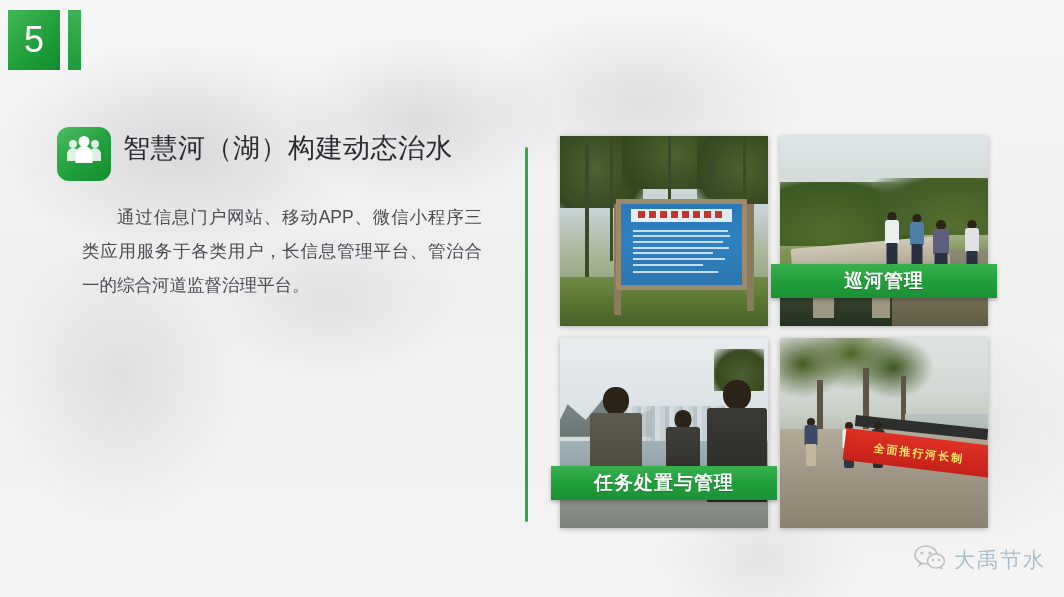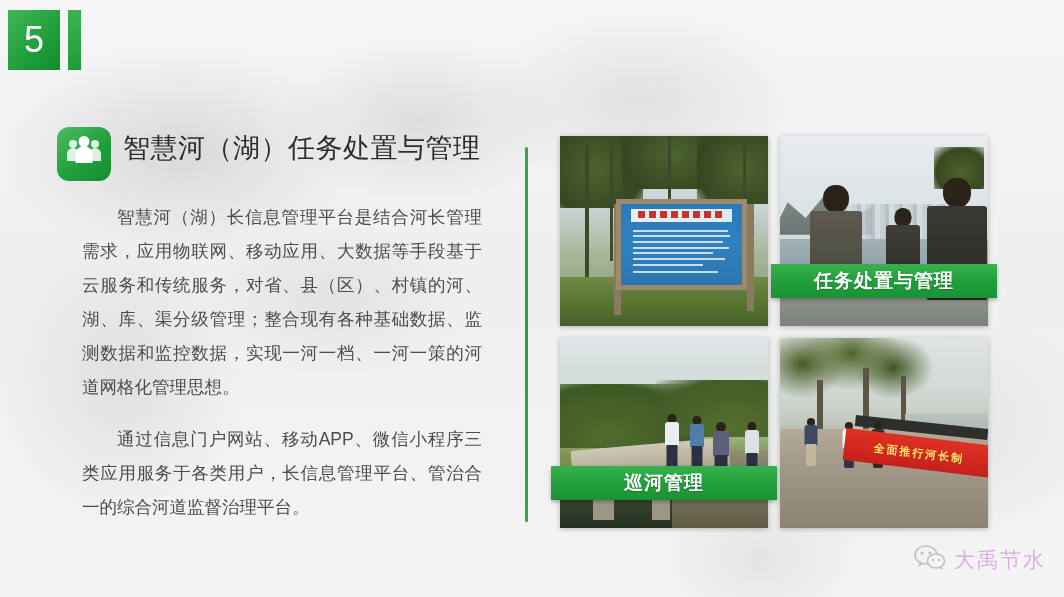--- a/index.html
+++ b/index.html
@@ -184,21 +184,21 @@
               color:#f7e96a; font-size:11px; font-weight:bold; letter-spacing:2px;
               white-space:nowrap; overflow:hidden; }
 
   
   .watermark {
     position: absolute; right: 18px; bottom: 22px;
     display: flex; align-items: center; gap: 8px;
     opacity: .32;
   }
   .watermark .wm-text {
-    font-size: 21px; color: #a21caf; letter-spacing: 2px; font-weight: 500;
+    font-size: 21px; color: #0c4a6e; letter-spacing: 2px; font-weight: 500;
   }
 </style>
 </head>
 <body>
 
 <div class="bg-map"></div>
 
 <div class="header">
   <div class="num-badge">5</div>
   <div class="bar-accent"></div>
@@ -208,24 +208,23 @@
 <div class="sub-icon">
   <svg width="38" height="30" viewBox="0 0 38 30">
     <circle cx="8" cy="9" r="4" fill="#ffffff" opacity=".85"></circle>
     <path d="M2 26v-7a6 6 0 0 1 12 0v7z" fill="#ffffff" opacity=".85"></path>
     <circle cx="30" cy="9" r="4" fill="#ffffff" opacity=".85"></circle>
     <path d="M24 26v-7a6 6 0 0 1 12 0v7z" fill="#ffffff" opacity=".85"></path>
     <circle cx="19" cy="6.5" r="5.5" fill="#ffffff"></circle>
     <path d="M10.5 28v-8.5a8.5 8.5 0 0 1 17 0V28z" fill="#ffffff"></path>
   </svg>
 </div>
-<div class="sub-title">智慧河（湖）任务处置与管理</div>
+<div class="sub-title">智慧河（湖）构建动态治水</div>
 
 <div class="body-copy">
-  <p>智慧河（湖）长信息管理平台是结合河长管理需求，应用物联网、移动应用、大数据等手段基于云服务和传统服务，对省、县（区）、村镇的河、湖、库、渠分级管理；整合现有各种基础数据、监测数据和监控数据，实现一河一档、一河一策的河道网格化管理思想。</p>
   <p>通过信息门户网站、移动APP、微信小程序三类应用服务于各类用户，长信息管理平台、管治合一的综合河道监督治理平台。</p>
 </div>
 
 <div class="divider"></div>
 
 <div class="photo-grid">
 
   <div class="photo">
     <div class="photo-canvas">
       <div class="s1-sky"></div>
@@ -250,44 +249,20 @@
         <div class="s1-line" style="left:10%;top:60%;width:66%"></div>
         <div class="s1-line" style="left:10%;top:67%;width:76%"></div>
         <div class="s1-line" style="left:10%;top:74%;width:58%"></div>
         <div class="s1-line" style="left:10%;top:83%;width:70%"></div>
       </div>
     </div>
   </div>
 
   <div class="photo">
     <div class="photo-canvas">
-      <div class="s3-sky"></div>
-      <div class="s3-mount"></div>
-      <div class="s3-city"></div>
-      <div class="s3-river"></div>
-      <div class="s3-ground"></div>
-      <div class="s3-treetop"></div>
-      <div class="person" style="left:12%;top:26%;width:30%;height:74%">
-        <span class="head" style="width:26px;height:28px;border-radius:46% 46% 48% 48%"></span>
-        <span class="torso" style="top:26px;width:52px;height:86px;background:linear-gradient(180deg,#5d5b4e 0%,#47463c 100%)"></span>
-      </div>
-      <div class="person" style="left:48%;top:38%;width:22%;height:62%">
-        <span class="head" style="width:17px;height:19px;border-radius:46%"></span>
-        <span class="torso" style="top:17px;width:34px;height:64px;background:linear-gradient(180deg,#3e3d38 0%,#2e2d29 100%)"></span>
-      </div>
-      <div class="person" style="left:68%;top:22%;width:34%;height:78%">
-        <span class="head" style="width:28px;height:30px;border-radius:46% 46% 48% 48%"></span>
-        <span class="torso" style="top:28px;width:60px;height:94px;background:linear-gradient(180deg,#3a3935 0%,#2a2926 100%)"></span>
-      </div>
-    </div>
-    <div class="caption">任务处置与管理</div>
-  </div>
-
-  <div class="photo">
-    <div class="photo-canvas">
       <div class="s2-sky"></div>
       <div class="s2-hill"></div>
       <div class="s2-hill2"></div>
       <div class="s2-water"></div>
       <div class="s2-bank"></div>
       <div class="s2-bridge"></div>
       <div class="s2-pier" style="left:16%;top:72%;width:10%;height:24%"></div>
       <div class="s2-pier" style="left:44%;top:74%;width:9%;height:22%"></div>
       <div class="person" style="left:48%;top:40%;width:12%;height:40%">
         <span class="head" style="width:9px;height:9px"></span>
@@ -304,20 +279,44 @@
         <span class="torso" style="top:9px;width:16px;height:25px;background:#5d5f7c"></span>
         <span class="legs" style="top:33px;width:13px;height:26px"></span>
       </div>
       <div class="person" style="left:86%;top:44%;width:13%;height:42%">
         <span class="head" style="width:9px;height:9px"></span>
         <span class="torso" style="top:8px;width:14px;height:24px;background:#dfe2e4"></span>
         <span class="legs" style="top:31px;width:11px;height:26px"></span>
       </div>
     </div>
     <div class="caption">巡河管理</div>
+  </div>
+
+  <div class="photo">
+    <div class="photo-canvas">
+      <div class="s3-sky"></div>
+      <div class="s3-mount"></div>
+      <div class="s3-city"></div>
+      <div class="s3-river"></div>
+      <div class="s3-ground"></div>
+      <div class="s3-treetop"></div>
+      <div class="person" style="left:12%;top:26%;width:30%;height:74%">
+        <span class="head" style="width:26px;height:28px;border-radius:46% 46% 48% 48%"></span>
+        <span class="torso" style="top:26px;width:52px;height:86px;background:linear-gradient(180deg,#5d5b4e 0%,#47463c 100%)"></span>
+      </div>
+      <div class="person" style="left:48%;top:38%;width:22%;height:62%">
+        <span class="head" style="width:17px;height:19px;border-radius:46%"></span>
+        <span class="torso" style="top:17px;width:34px;height:64px;background:linear-gradient(180deg,#3e3d38 0%,#2e2d29 100%)"></span>
+      </div>
+      <div class="person" style="left:68%;top:22%;width:34%;height:78%">
+        <span class="head" style="width:28px;height:30px;border-radius:46% 46% 48% 48%"></span>
+        <span class="torso" style="top:28px;width:60px;height:94px;background:linear-gradient(180deg,#3a3935 0%,#2a2926 100%)"></span>
+      </div>
+    </div>
+    <div class="caption">任务处置与管理</div>
   </div>
 
   <div class="photo">
     <div class="photo-canvas">
       <div class="s4-sky"></div>
       <div class="s4-trees"></div>
       <div class="s4-trunk" style="left:18%;top:22%;width:6px;height:40%"></div>
       <div class="s4-trunk" style="left:40%;top:16%;width:6px;height:44%"></div>
       <div class="s4-trunk" style="left:58%;top:20%;width:5px;height:36%"></div>
       <div class="s4-water"></div>

